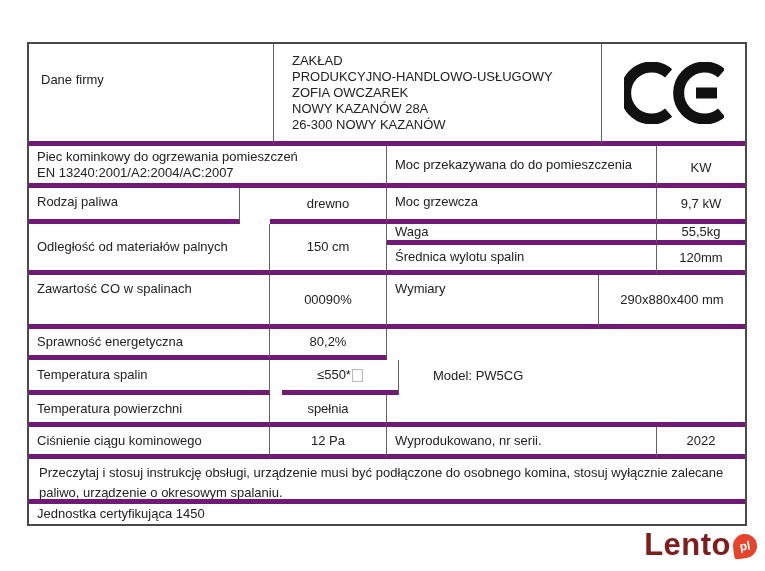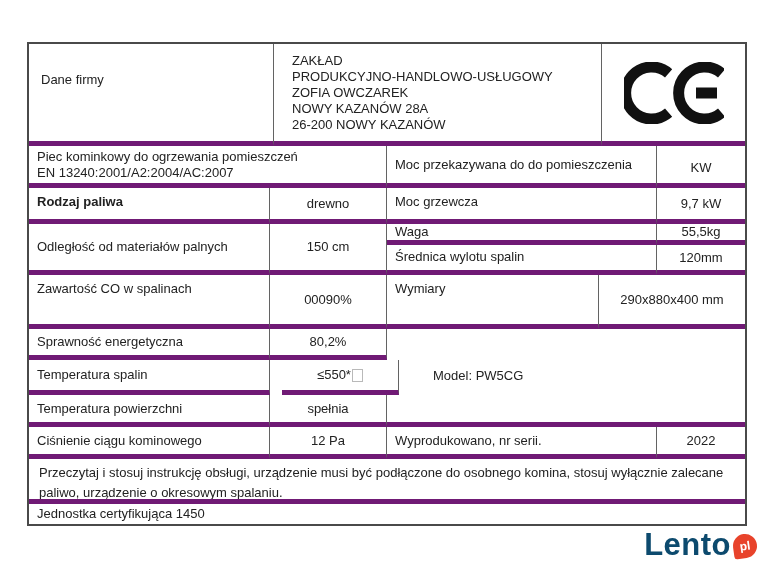--- a/index.html
+++ b/index.html
@@ -30,63 +30,63 @@
   .model{display:flex;align-items:center;padding-left:46px;}
   .glyphbox{
     display:inline-block;width:9px;height:11px;border:1px solid #b9b9b9;
     margin-left:1px;vertical-align:-1px;
   }
   
   .wm{
     position:absolute;right:8px;bottom:8px;display:flex;align-items:center;
   }
   .wm-text{
-    font-size:31px;font-weight:bold;color:#0c4a6e;letter-spacing:0.5px;
+    font-size:31px;font-weight:bold;color:#7f1d1d;letter-spacing:0.5px;
     text-shadow:0 0 1px #f6f6f4;
   }
   .wm-badge{
     width:24px;height:24px;border-radius:50% 50% 50% 12%;margin-left:2px;margin-top:2px;
     display:flex;align-items:center;justify-content:center;transform:rotate(-8deg);
     color:#fff;font-size:12px;font-weight:bold;
   }
   svg{display:block;}
 </style>
 </head>
 <body>
 
 <div class="plate">
 
   <div class="cell br bb danefirmy" style="left:0;top:0;width:245px;height:102px;">Dane firmy</div>
   <div class="cell br bb company" style="left:245px;top:0;width:328px;height:102px;">
     <div>ZAKŁAD</div>
     <div>PRODUKCYJNO-HANDLOWO-USŁUGOWY</div>
     <div>ZOFIA OWCZAREK</div>
     <div>NOWY KAZANÓW 28A</div>
-    <div>26-200 NOWY KAZANÓW</div>
+    <div>26-300 NOWY KAZANÓW</div>
   </div>
   <div class="cell bb ce" style="left:573px;top:0;width:143px;height:102px;">
     <span>
       <svg width="100" height="62" viewBox="0 0 100 62">
         <path d="M 44.6 11.3 A 26 26 0 1 0 44.6 50.7" fill="none" stroke="#111" stroke-width="11"></path>
         <path d="M 97.6 11.3 A 26 26 0 1 0 97.6 50.7" fill="none" stroke="#111" stroke-width="11"></path>
         <path d="M 72 31 H 93" fill="none" stroke="#111" stroke-width="11"></path>
       </svg>
     </span>
   </div>
 
   <div class="cell br bb lab" style="left:0;top:102px;width:358px;height:42px;">
     <div>
       <div>Piec kominkowy do ogrzewania pomieszczeń</div>
       <div>EN 13240:2001/A2:2004/AC:2007</div>
     </div>
   </div>
   <div class="cell br bb lab" style="left:358px;top:102px;width:270px;height:42px;">Moc przekazywana do do pomieszczenia</div>
   <div class="cell bb val low" style="left:628px;top:102px;width:88px;height:42px;">KW</div>
 
-  <div class="cell br bb lab top" style="left:0;top:144px;width:241px;height:36px;font-weight:bold;">Rodzaj paliwa</div>
+  <div class="cell br bb lab top" style="left:0;top:144px;width:211px;height:36px;">Rodzaj paliwa</div>
   <div class="cell br bb val" style="left:241px;top:144px;width:117px;height:36px;">drewno</div>
   <div class="cell br bb lab top" style="left:358px;top:144px;width:270px;height:36px;">Moc grzewcza</div>
   <div class="cell bb val" style="left:628px;top:144px;width:88px;height:36px;">9,7 kW</div>
 
   <div class="cell br bb lab" style="left:0;top:180px;width:241px;height:51px;">Odległość od materiałów palnych</div>
   <div class="cell br bb val" style="left:241px;top:180px;width:117px;height:51px;">150 cm</div>
   <div class="cell br bb lab" style="left:358px;top:180px;width:270px;height:21px;">Waga</div>
   <div class="cell bb val" style="left:628px;top:180px;width:88px;height:21px;">55,5kg</div>
   <div class="cell br bb lab top" style="left:358px;top:201px;width:270px;height:30px;padding-top:4px;">Średnica wylotu spalin</div>
   <div class="cell bb val" style="left:628px;top:201px;width:88px;height:30px;">120mm</div>

